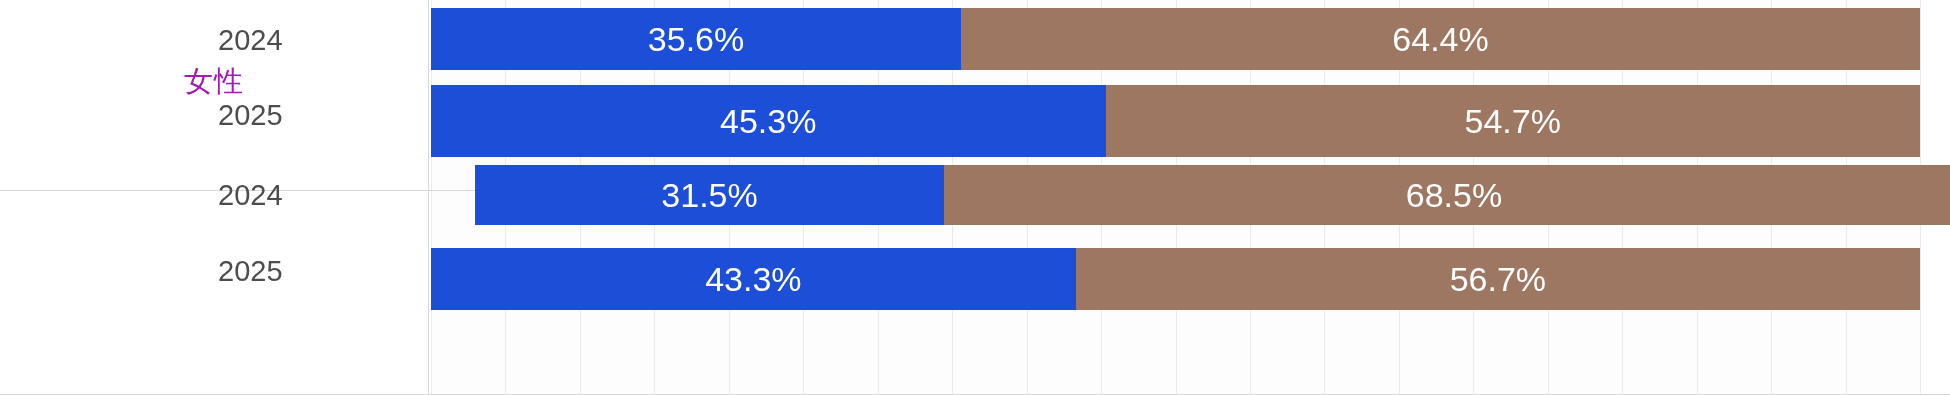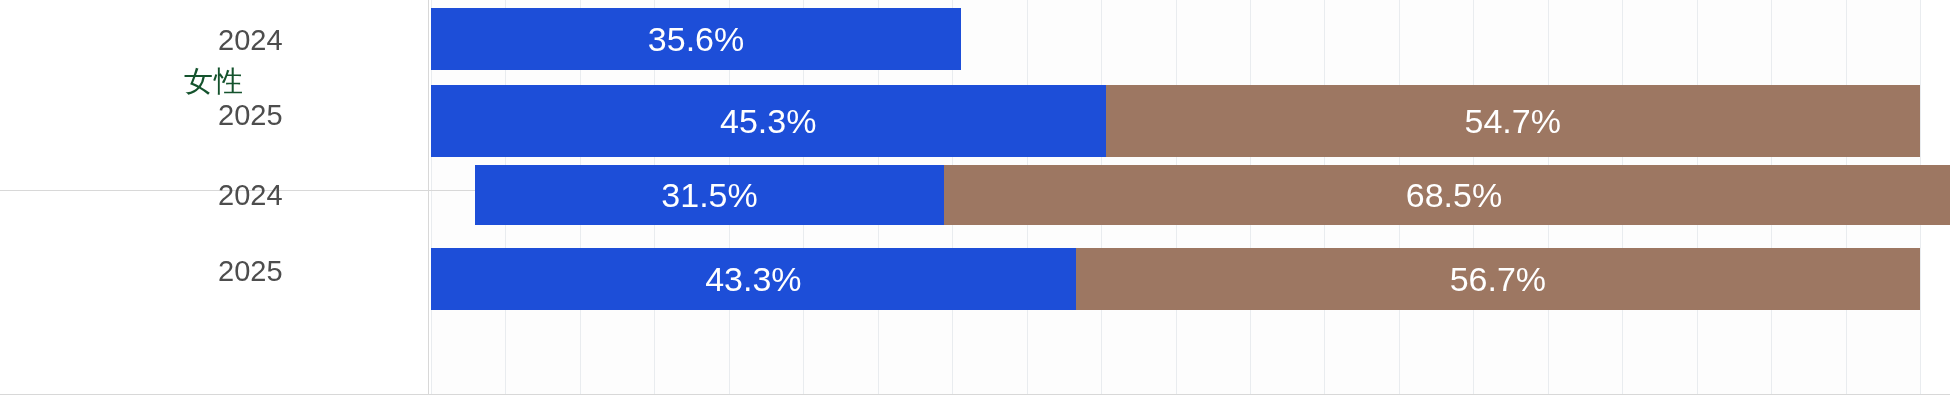--- a/index.html
+++ b/index.html
@@ -50,21 +50,21 @@
     height: 395px;
     background: #d8d8d8;
   }
 
   
   .cat-label {
     position: absolute;
     left: 0;
     width: 428px;
     text-align: center;
-    color: #14532d;
+    color: #a21caf;
     font-size: 29px;
     letter-spacing: 1px;
     white-space: nowrap;
   }
 
   
   .year-label {
     position: absolute;
     width: 200px;
     text-align: left;
@@ -126,20 +126,21 @@
   <div class="axis-divider" style="left:428px;"></div>
   <div class="group-divider" style="top:190px;"></div>
   <div class="group-divider" style="top:394px;"></div>
 
   <div class="cat-label" style="top:62px;">女性</div>
 
   <div class="year-label" style="left:218px; top:24px;">2024</div>
 
   <div class="bar-row" style="top:8px; height:62px;">
     <div class="seg seg-a" style="width:35.6%;">35.6%</div>
+    <div class="seg seg-b" style="width:64.4%;">64.4%</div>
   </div>
 
   <div class="year-label" style="left:218px; top:99px;">2025</div>
 
   <div class="bar-row" style="top:85px; height:72px;justify-content:center;">
     <div class="seg seg-a" style="width:45.3%;">45.3%</div>
     <div class="seg seg-b" style="width:54.7%;">54.7%</div>
   </div>
 
 

